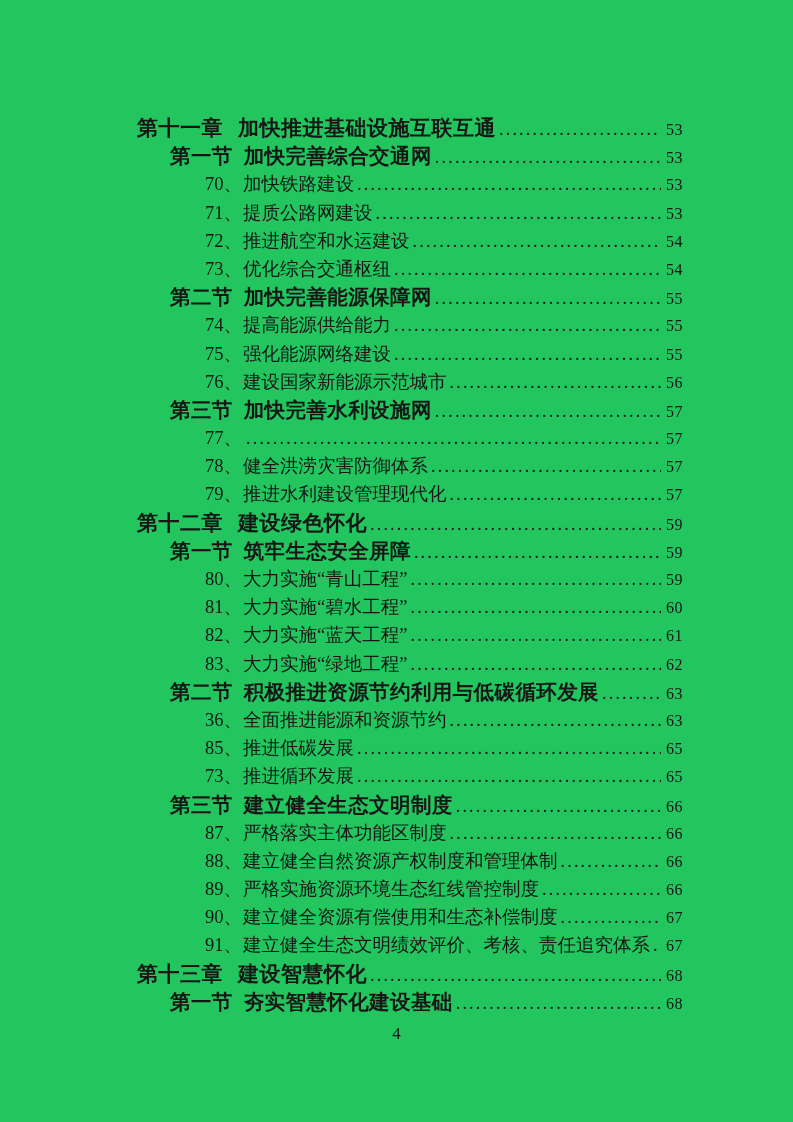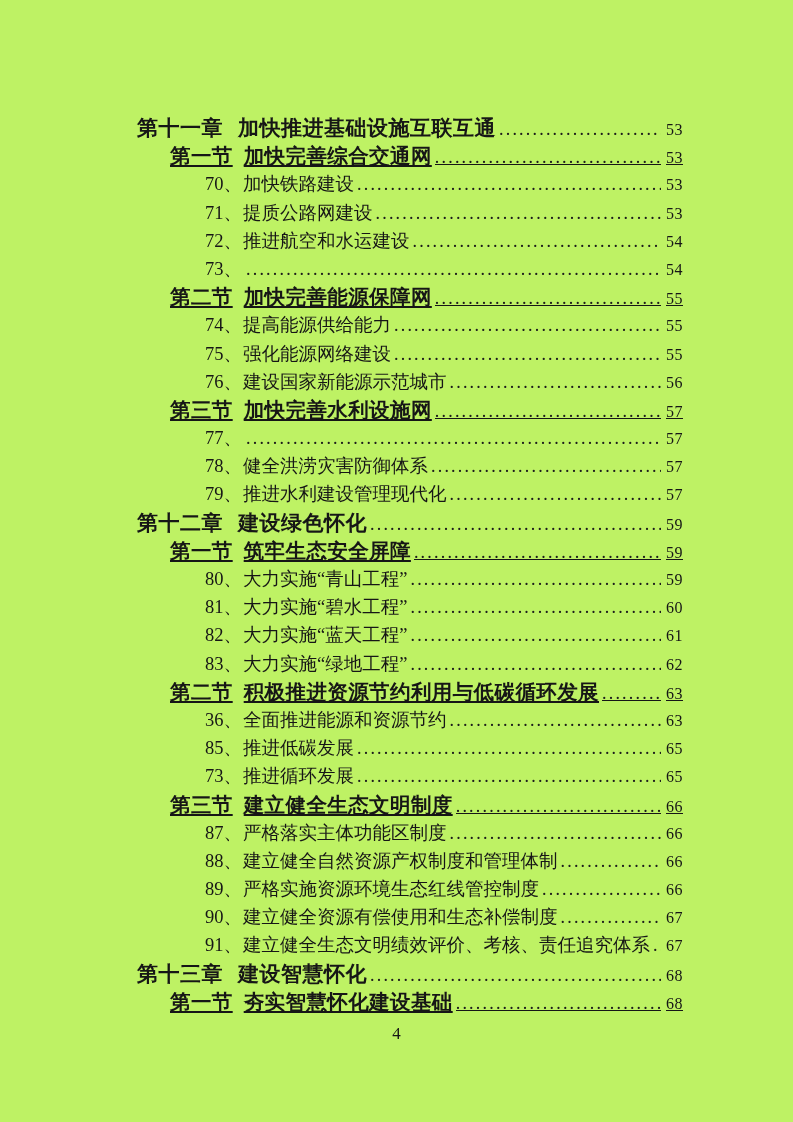--- a/index.html
+++ b/index.html
@@ -1,19 +1,19 @@
 <!DOCTYPE html>
 <html lang="zh"><head>
 <meta charset="utf-8">
 <style>
   html,body{margin:0;padding:0;background:#e8e8e8;}
   .page{
     position:relative;
     width:793px;height:1122px;
-    background:#bef264;
+    background:#22c55e;
     color:#161616;
     font-family:"Liberation Serif", serif;
     overflow:hidden;
   }
   .toc{
     position:absolute;
     left:137px; top:114px;
     width:546px;
   }
   .row{
@@ -27,21 +27,20 @@
     font-family:"Liberation Sans", sans-serif;
     font-weight:700;
     font-size:21px;
     letter-spacing:.5px;
   }
   .row.section{
     padding-left:33px;
     font-weight:700;
     font-size:20.5px;
     letter-spacing:.4px;
-    text-decoration:underline;
   }
   .row.item{
     padding-left:68px;
     font-size:18.5px;
     font-weight:400;
   }
   .lbl{flex:0 0 auto;}
   .row.chapter .lbl{margin-right:15px;}
   .row.section .lbl{margin-right:11px;}
   .row.item   .lbl{margin-right:1px;}
@@ -113,20 +112,21 @@
 
   <div class="row item">
     <span class="lbl">72、</span>
     <span class="ttl">推进航空和水运建设</span>
     <span class="leader"></span>
     <span class="pg">54</span>
   </div>
 
   <div class="row item">
     <span class="lbl">73、</span>
+    <span class="ttl">优化综合交通枢纽</span>
     <span class="leader"></span>
     <span class="pg">54</span>
   </div>
 
   <div class="row section">
     <span class="lbl">第二节</span>
     <span class="ttl">加快完善能源保障网</span>
     <span class="leader"></span>
     <span class="pg">55</span>
   </div>

